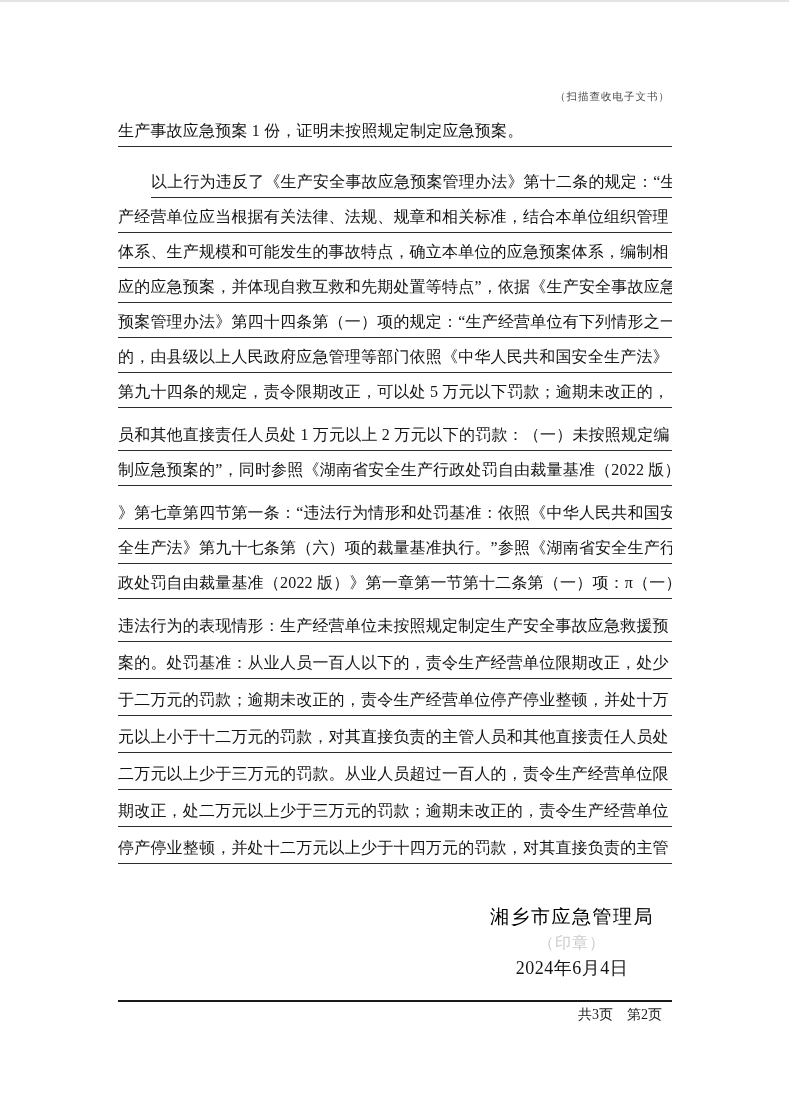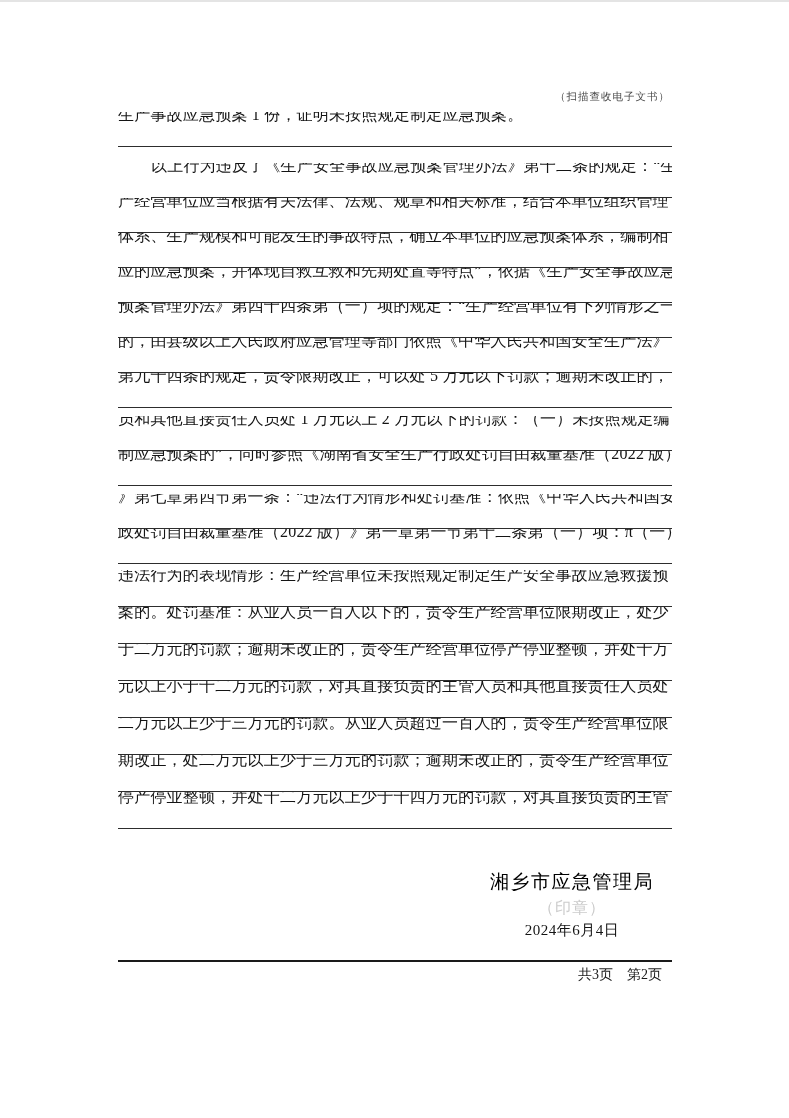--- a/index.html
+++ b/index.html
@@ -33,21 +33,21 @@
   }
   .lines {
     margin-top: 9px;
   }
   .line {
     box-sizing: border-box;
     height: 35px;
     border-bottom: 1.5px solid #2d2d2d;
     display: flex;
     align-items: flex-end;
-    padding-bottom: 20px;
+    padding-bottom: 4px;
     font-size: 16px;
     letter-spacing: 0.2px;
     white-space: nowrap;
     overflow: hidden;
     color: #141414;
   }
   .line.p4 {
     height: 37px;
   }
   .indent { margin-left: 33px; }
@@ -67,21 +67,21 @@
     letter-spacing: 1.5px;
     color: #000000;
   }
   .sig-seal {
     font-size: 16px;
     color: #cccccc;
     letter-spacing: 1px;
     margin-top: 3px;
   }
   .sig-date {
-    font-size: 15px;
+    font-size: 18px;
     letter-spacing: 0.5px;
     margin-top: 2px;
     color: #141414;
   }
 
   .footer-rule {
     margin-top: 20px;
     border-top: 2.5px solid #1a1a1a;
   }
   .footer-note {
@@ -113,20 +113,21 @@
     <div class="line indent gap16">以上行为违反了《生产安全事故应急预案管理办法》第十二条的规定：“生</div>
     <div class="line">产经营单位应当根据有关法律、法规、规章和相关标准，结合本单位组织管理</div>
     <div class="line">体系、生产规模和可能发生的事故特点，确立本单位的应急预案体系，编制相</div>
     <div class="line">应的应急预案，并体现自救互救和先期处置等特点”，依据《生产安全事故应急</div>
     <div class="line">预案管理办法》第四十四条第（一）项的规定：“生产经营单位有下列情形之一</div>
     <div class="line">的，由县级以上人民政府应急管理等部门依照《中华人民共和国安全生产法》</div>
     <div class="line">第九十四条的规定，责令限期改正，可以处 5 万元以下罚款；逾期未改正的，</div>
     <div class="line gap8">员和其他直接责任人员处 1 万元以上 2 万元以下的罚款：（一）未按照规定编</div>
     <div class="line">制应急预案的”，同时参照《湖南省安全生产行政处罚自由裁量基准（2022 版）</div>
     <div class="line gap8">》第七章第四节第一条：“违法行为情形和处罚基准：依照《中华人民共和国安</div>
+    <div class="line">全生产法》第九十七条第（六）项的裁量基准执行。”参照《湖南省安全生产行</div>
     <div class="line">政处罚自由裁量基准（2022 版）》第一章第一节第十二条第（一）项：π（一）</div>
     <div class="line p4 gap6">违法行为的表现情形：生产经营单位未按照规定制定生产安全事故应急救援预</div>
     <div class="line p4">案的。处罚基准：从业人员一百人以下的，责令生产经营单位限期改正，处少</div>
     <div class="line p4">于二万元的罚款；逾期未改正的，责令生产经营单位停产停业整顿，并处十万</div>
     <div class="line p4">元以上小于十二万元的罚款，对其直接负责的主管人员和其他直接责任人员处</div>
     <div class="line p4">二万元以上少于三万元的罚款。从业人员超过一百人的，责令生产经营单位限</div>
     <div class="line p4">期改正，处二万元以上少于三万元的罚款；逾期未改正的，责令生产经营单位</div>
     <div class="line p4">停产停业整顿，并处十二万元以上少于十四万元的罚款，对其直接负责的主管</div>
   </div>
 

